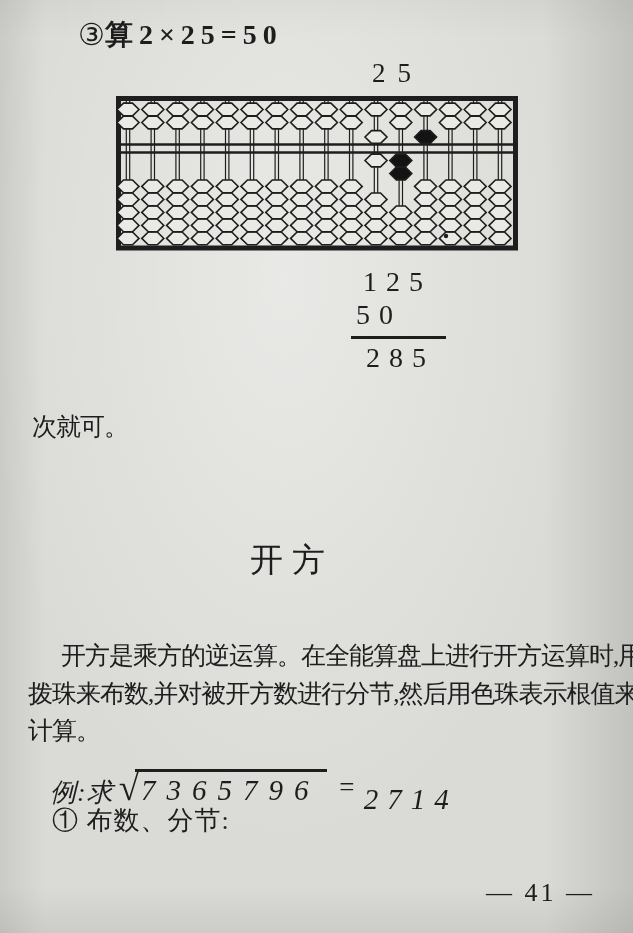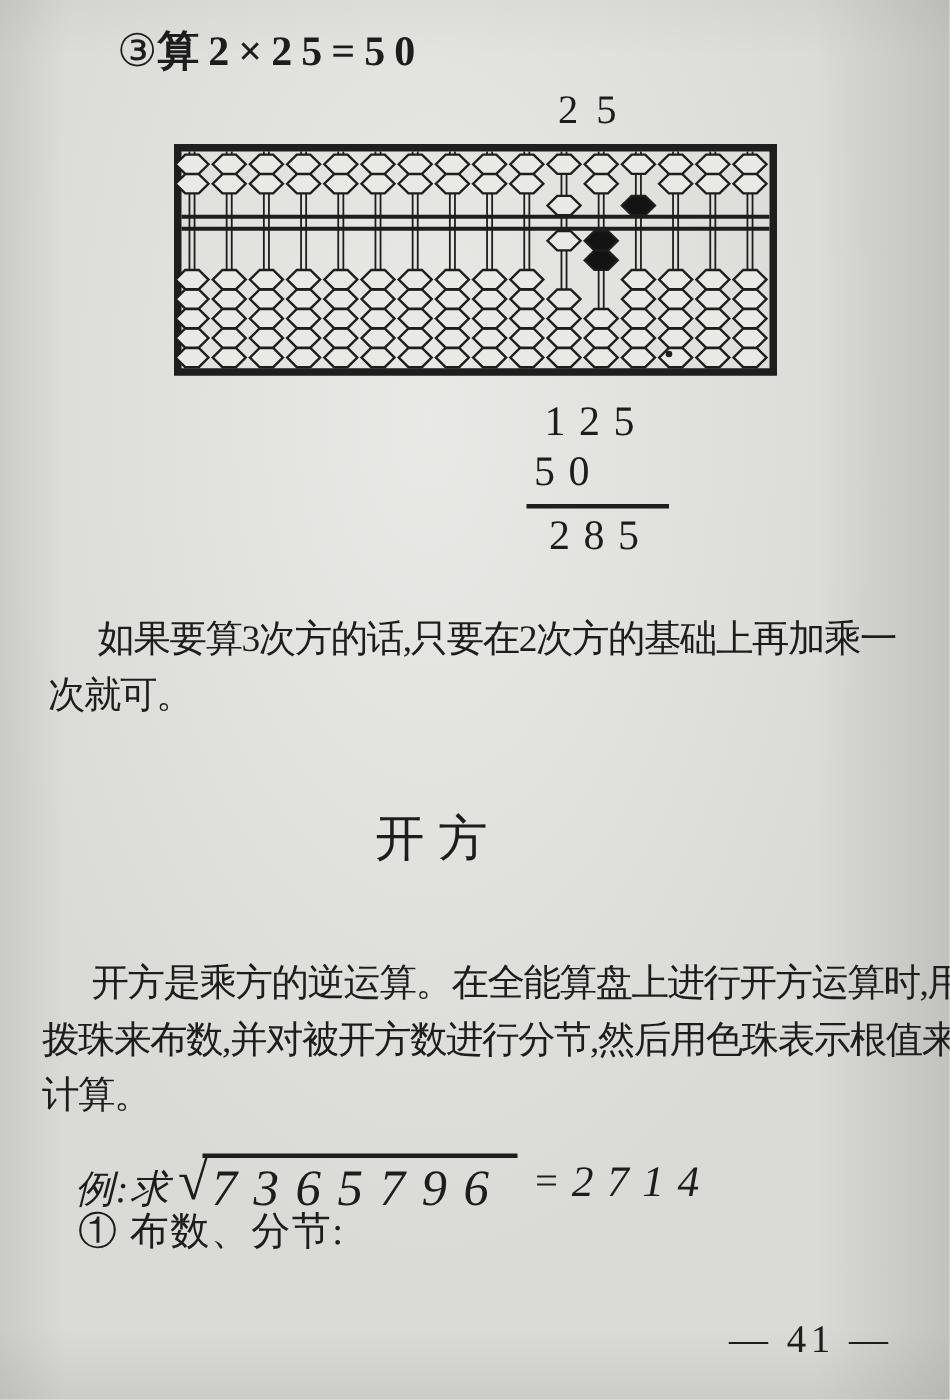--- a/index.html
+++ b/index.html
@@ -24,23 +24,23 @@
   .ws-rule{position:absolute;left:351px;top:336px;width:95px;height:3px;background:#1e1e1e;}
   .ws-3{left:366px;top:344px;}
   .cn-block{position:absolute;font-size:25px;line-height:37px;letter-spacing:-1px;white-space:nowrap;}
   .para-power{left:32px;top:408px;}
   .para-sqrt{left:28px;top:637px;line-height:37.5px;}
   .indent{padding-left:33px;}
   .section-title{position:absolute;left:250px;top:541px;font-size:33px;letter-spacing:9px;line-height:1.2;white-space:nowrap;}
   .example-row{position:absolute;left:50px;top:769px;display:flex;align-items:flex-start;white-space:nowrap;font-style:italic;}
   .example-prefix{font-size:26px;margin-top:6px;letter-spacing:1px;}
   .radical-sign{font-size:37px;line-height:1;margin:0 -4px 0 5px;}
-  .radicand{border-top:3px solid #1e1e1e;font-size:34px;letter-spacing:11px;padding:3px 8px 0 6px;line-height:1.05;}
+  .radicand{border-top:3px solid #1e1e1e;font-size:29px;letter-spacing:11px;padding:3px 8px 0 6px;line-height:1.05;}
   .equals-sign{font-size:27px;margin:5px 8px 0 10px;line-height:1;}
-  .example-result{font-size:29px;letter-spacing:9px;margin-top:4px;line-height:1.05;}
+  .example-result{font-size:29px;letter-spacing:9px;margin-top:15px;line-height:1.05;}
   .step1-line{position:absolute;left:52px;top:803px;font-size:26px;letter-spacing:1px;white-space:nowrap;}
   .page-number{position:absolute;left:486px;top:878px;font-size:26px;letter-spacing:3px;white-space:nowrap;}
 </style>
 </head>
 <body>
 
 <div class="page">
 
   <div class="step3-line">
     <span class="step3-marker">③</span>
@@ -201,21 +201,20 @@
         <circle cx="330" cy="140" r="2.2" fill="#1e1e1e"></circle>
       </svg>
   </div>
 
   <div class="ws-num ws-1">125</div>
   <div class="ws-num ws-2">50</div>
   <div class="ws-rule"></div>
   <div class="ws-num ws-3">285</div>
 
   <div class="cn-block para-power">
-    <div class="indent">如果要算3次方的话,只要在2次方的基础上再加乘一</div>
     <div>次就可。</div>
   </div>
 
   <div class="section-title">开方</div>
 
   <div class="cn-block para-sqrt">
     <div class="indent">开方是乘方的逆运算。在全能算盘上进行开方运算时,用</div>
     <div>拨珠来布数,并对被开方数进行分节,然后用色珠表示根值来</div>
     <div>计算。</div>
   </div>

